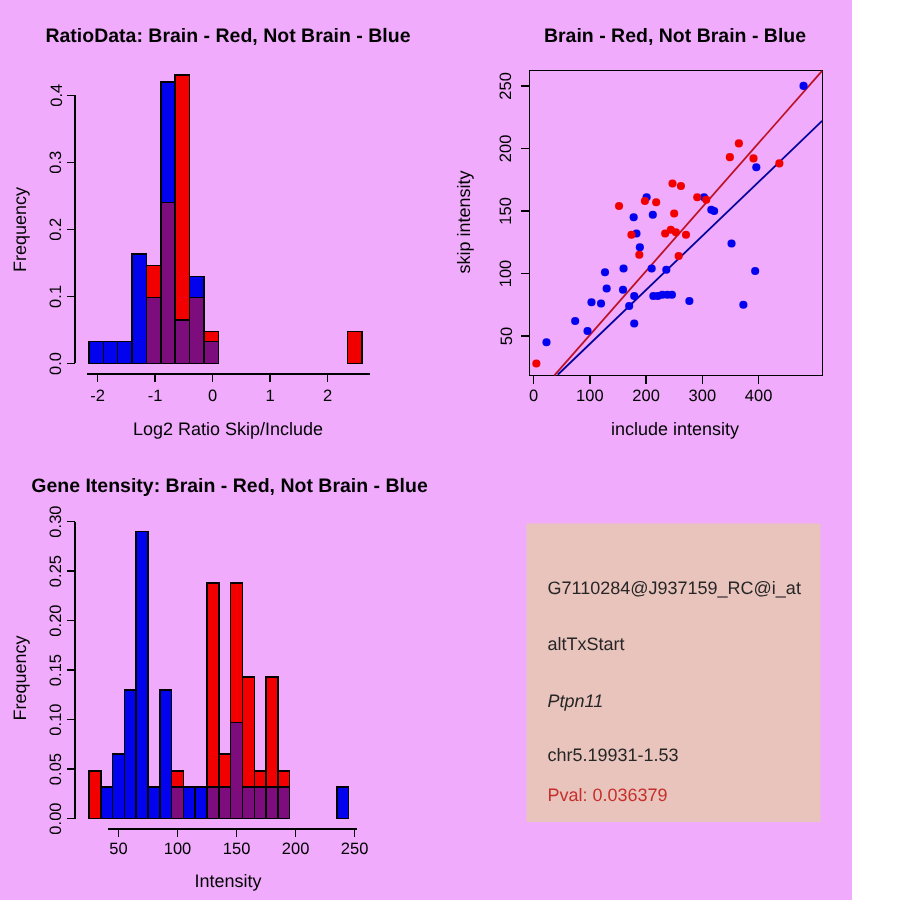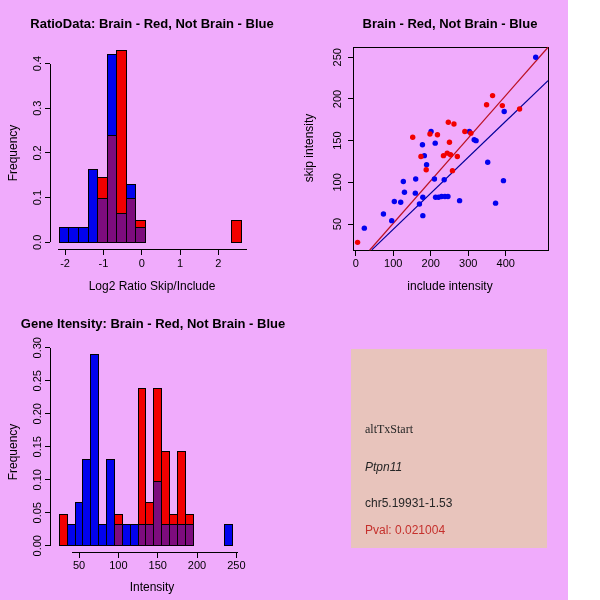--- a/index.html
+++ b/index.html
@@ -2,21 +2,21 @@
 <html><head>
 <meta charset="utf-8">
 <style>
   html,body{margin:0;padding:0;background:#fff;}
   .stage{position:relative;width:568px;height:600px;background:#f0abfc;overflow:hidden;
          font-family:"Liberation Sans",sans-serif;}
   svg{position:absolute;left:0;top:0;}
   svg text{font-family:"Liberation Sans",sans-serif;}
   .infobox{position:absolute;left:351px;top:349px;width:196px;height:199px;}
   .iline{position:absolute;left:14px;font-size:12px;white-space:nowrap;letter-spacing:0px;}
-  .l0{top:36px;} .l1{top:73px;font-family:Liberation Serif, serif;} .l2{top:111px;font-style:italic;} .l3{top:147px;} .l4{top:174px;}
+  .l0{top:36px;} .l1{top:73px;} .l2{top:111px;font-style:italic;} .l3{top:147px;} .l4{top:174px;}
 </style>
 </head>
 <body>
 
 <div class="stage">
   <svg id="plots" width="600" height="600" viewBox="0 0 600 600">
       <text x="152" y="28" text-anchor="middle" font-size="13" fill="#000" font-weight="bold">RatioData: Brain - Red, Not Brain - Blue</text>
       <text x="152" y="290" text-anchor="middle" font-size="12" fill="#000">Log2 Ratio Skip/Include</text>
       <text x="17" y="153" text-anchor="middle" font-size="12" fill="#000" transform="rotate(-90 17 153)">Frequency</text>
       <line x1="58.3" y1="249.3" x2="246.7" y2="249.3" stroke="#000000" stroke-width="1" shape-rendering="crispEdges"></line>
@@ -186,18 +186,19 @@
       <rect x="169.50500000000002" y="514.0200000000001" width="7.869999999999976" height="31.67999999999995" fill="#f20000" stroke="#000000" stroke-width="1" shape-rendering="crispEdges"></rect>
       <rect x="169.50500000000002" y="524.58" width="7.869999999999976" height="21.120000000000005" fill="#7d0c7d" stroke="#000000" stroke-width="1" shape-rendering="crispEdges"></rect>
       <rect x="177.375" y="451.32000000000005" width="7.8700000000000045" height="94.38" fill="#f20000" stroke="#000000" stroke-width="1" shape-rendering="crispEdges"></rect>
       <rect x="177.375" y="524.58" width="7.8700000000000045" height="21.120000000000005" fill="#7d0c7d" stroke="#000000" stroke-width="1" shape-rendering="crispEdges"></rect>
       <rect x="185.245" y="514.0200000000001" width="7.8700000000000045" height="31.67999999999995" fill="#f20000" stroke="#000000" stroke-width="1" shape-rendering="crispEdges"></rect>
       <rect x="185.245" y="524.58" width="7.8700000000000045" height="21.120000000000005" fill="#7d0c7d" stroke="#000000" stroke-width="1" shape-rendering="crispEdges"></rect>
       <rect x="224.59500000000003" y="524.58" width="7.869999999999976" height="21.120000000000005" fill="#0202ee" stroke="#000000" stroke-width="1" shape-rendering="crispEdges"></rect>
     </svg>
 
   <div class="infobox" id="infobox" style="background: rgb(232, 196, 188);">
+    <div class="iline l0" style="color: rgb(38, 38, 38);">G7110284@J937159_RC@i_at</div>
     <div class="iline l1" style="color: rgb(38, 38, 38);">altTxStart</div>
     <div class="iline l2" style="color: rgb(38, 38, 38);">Ptpn11</div>
     <div class="iline l3" style="color: rgb(38, 38, 38);">chr5.19931-1.53</div>
-    <div class="iline l4" style="color: rgb(197, 48, 44);">Pval: 0.021004</div>
+    <div class="iline l4" style="color: rgb(197, 48, 44);">Pval: 0.036379</div>
   </div>
 </div>
 
 </body></html>

